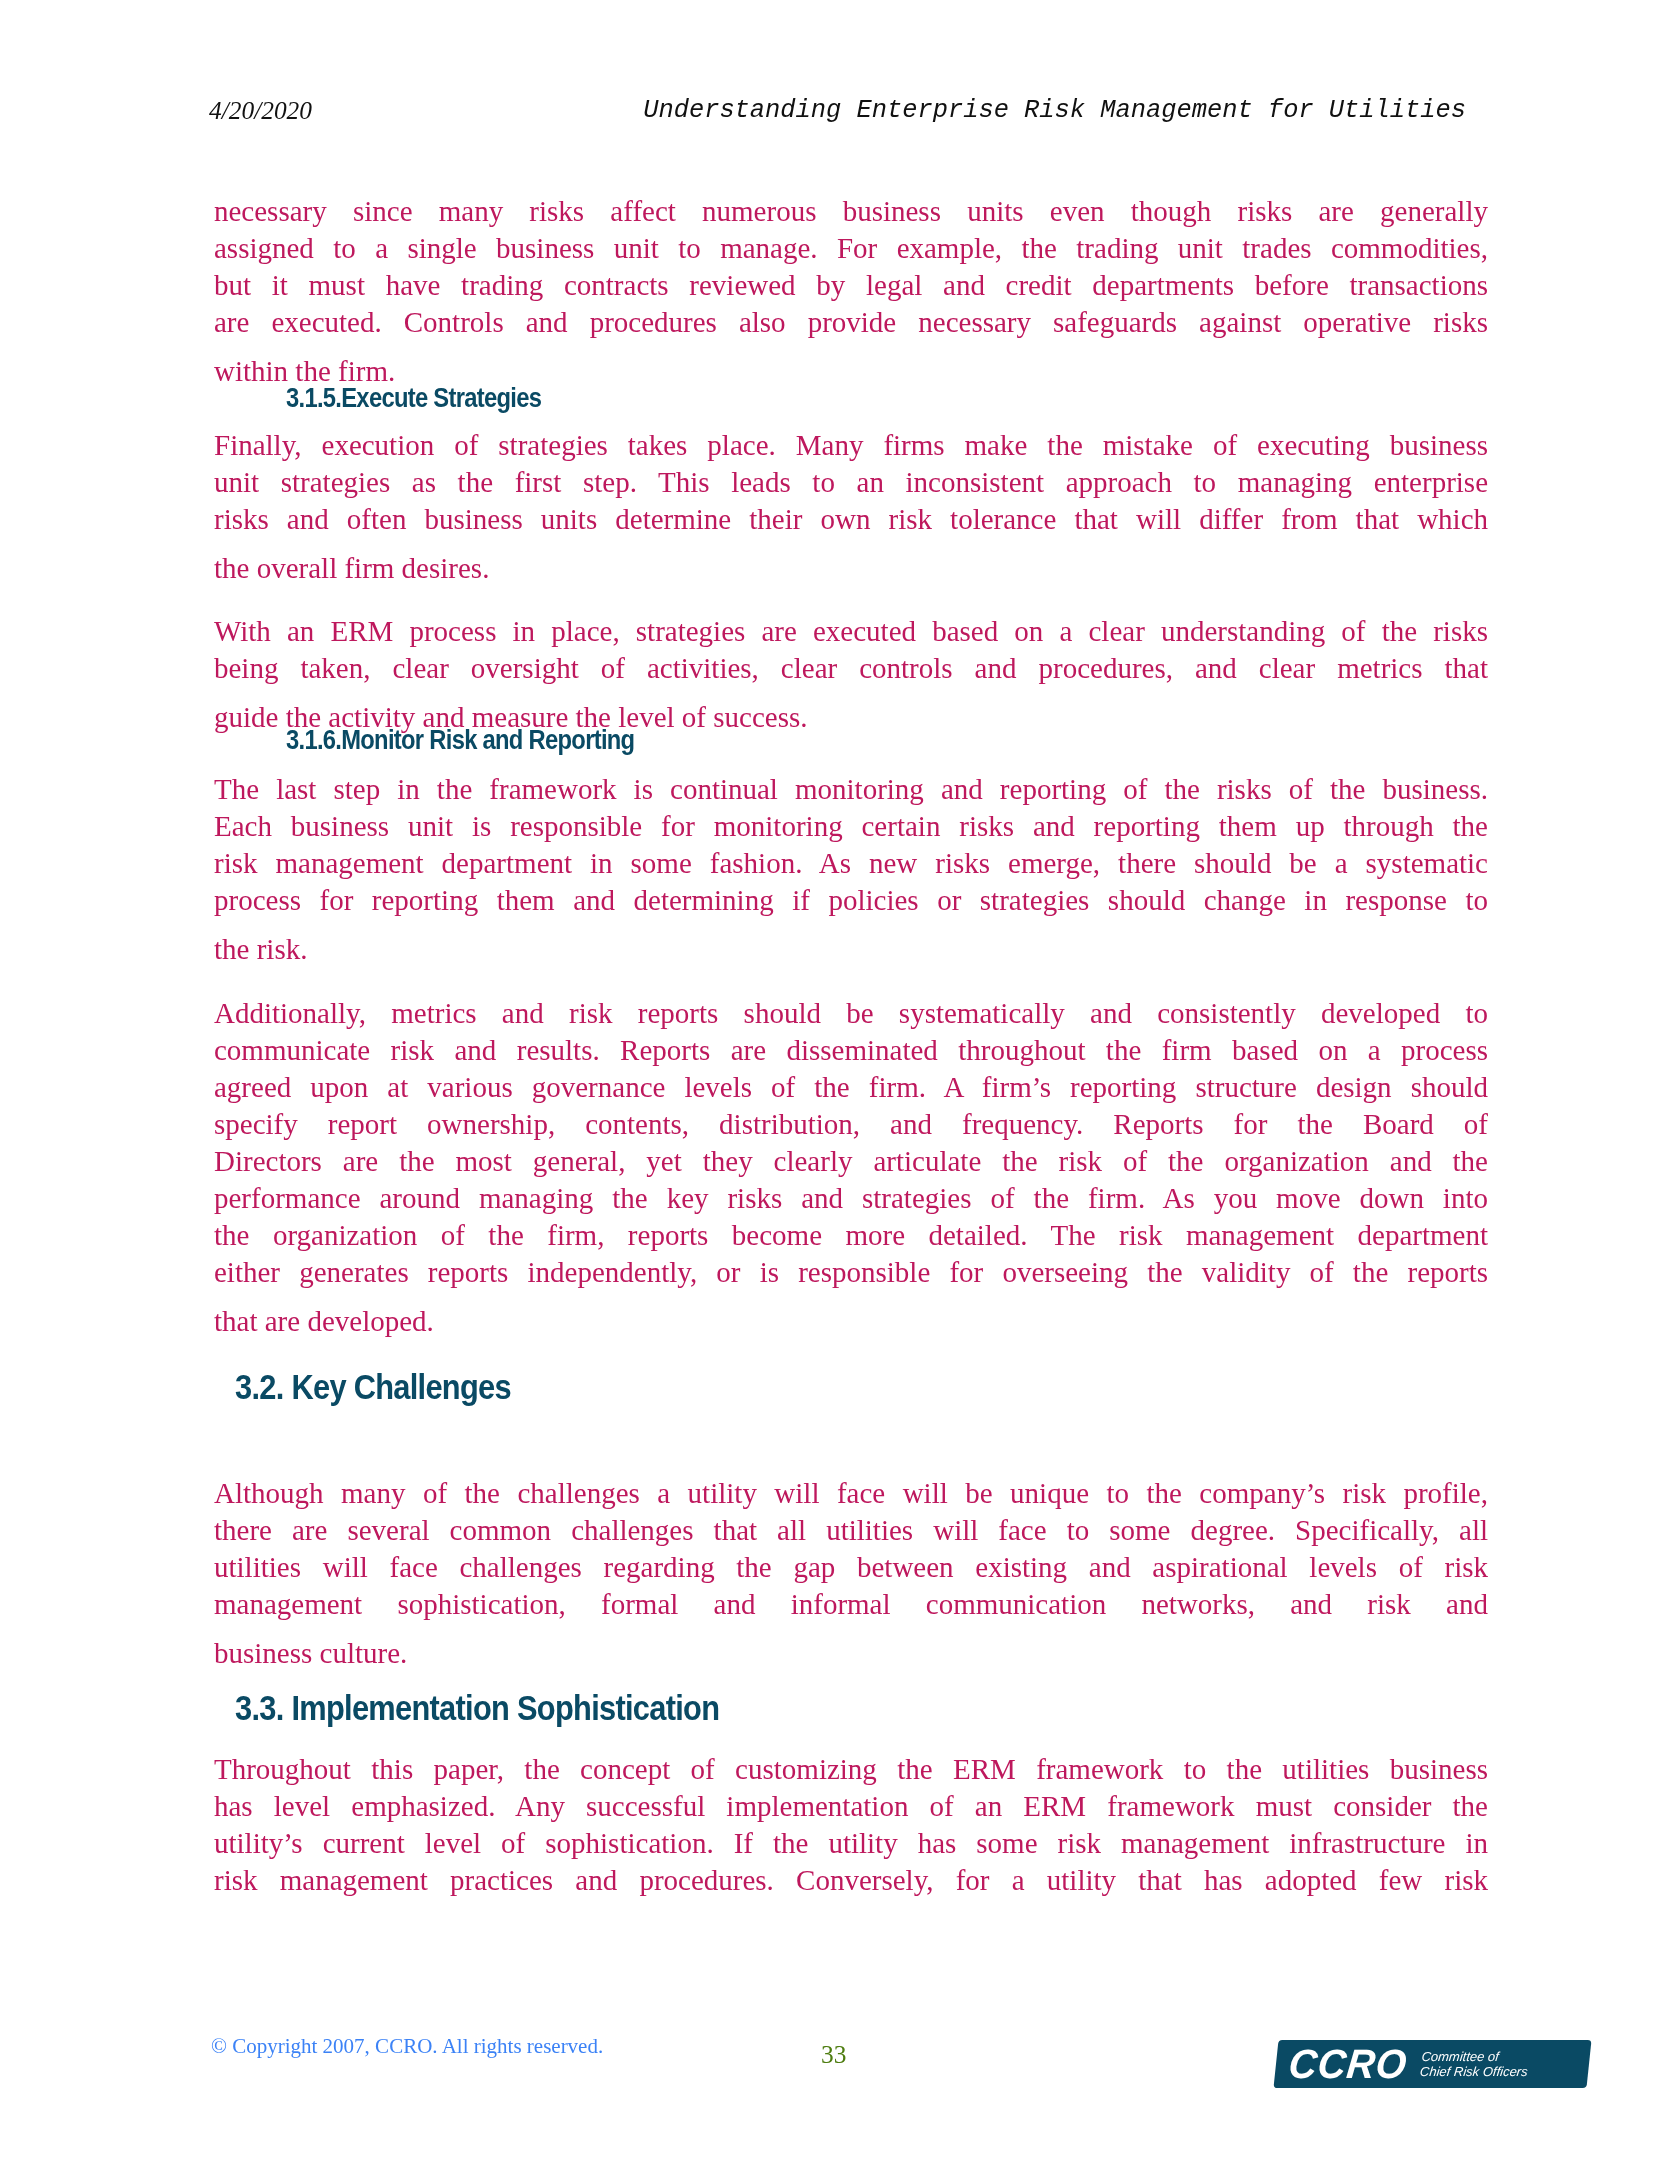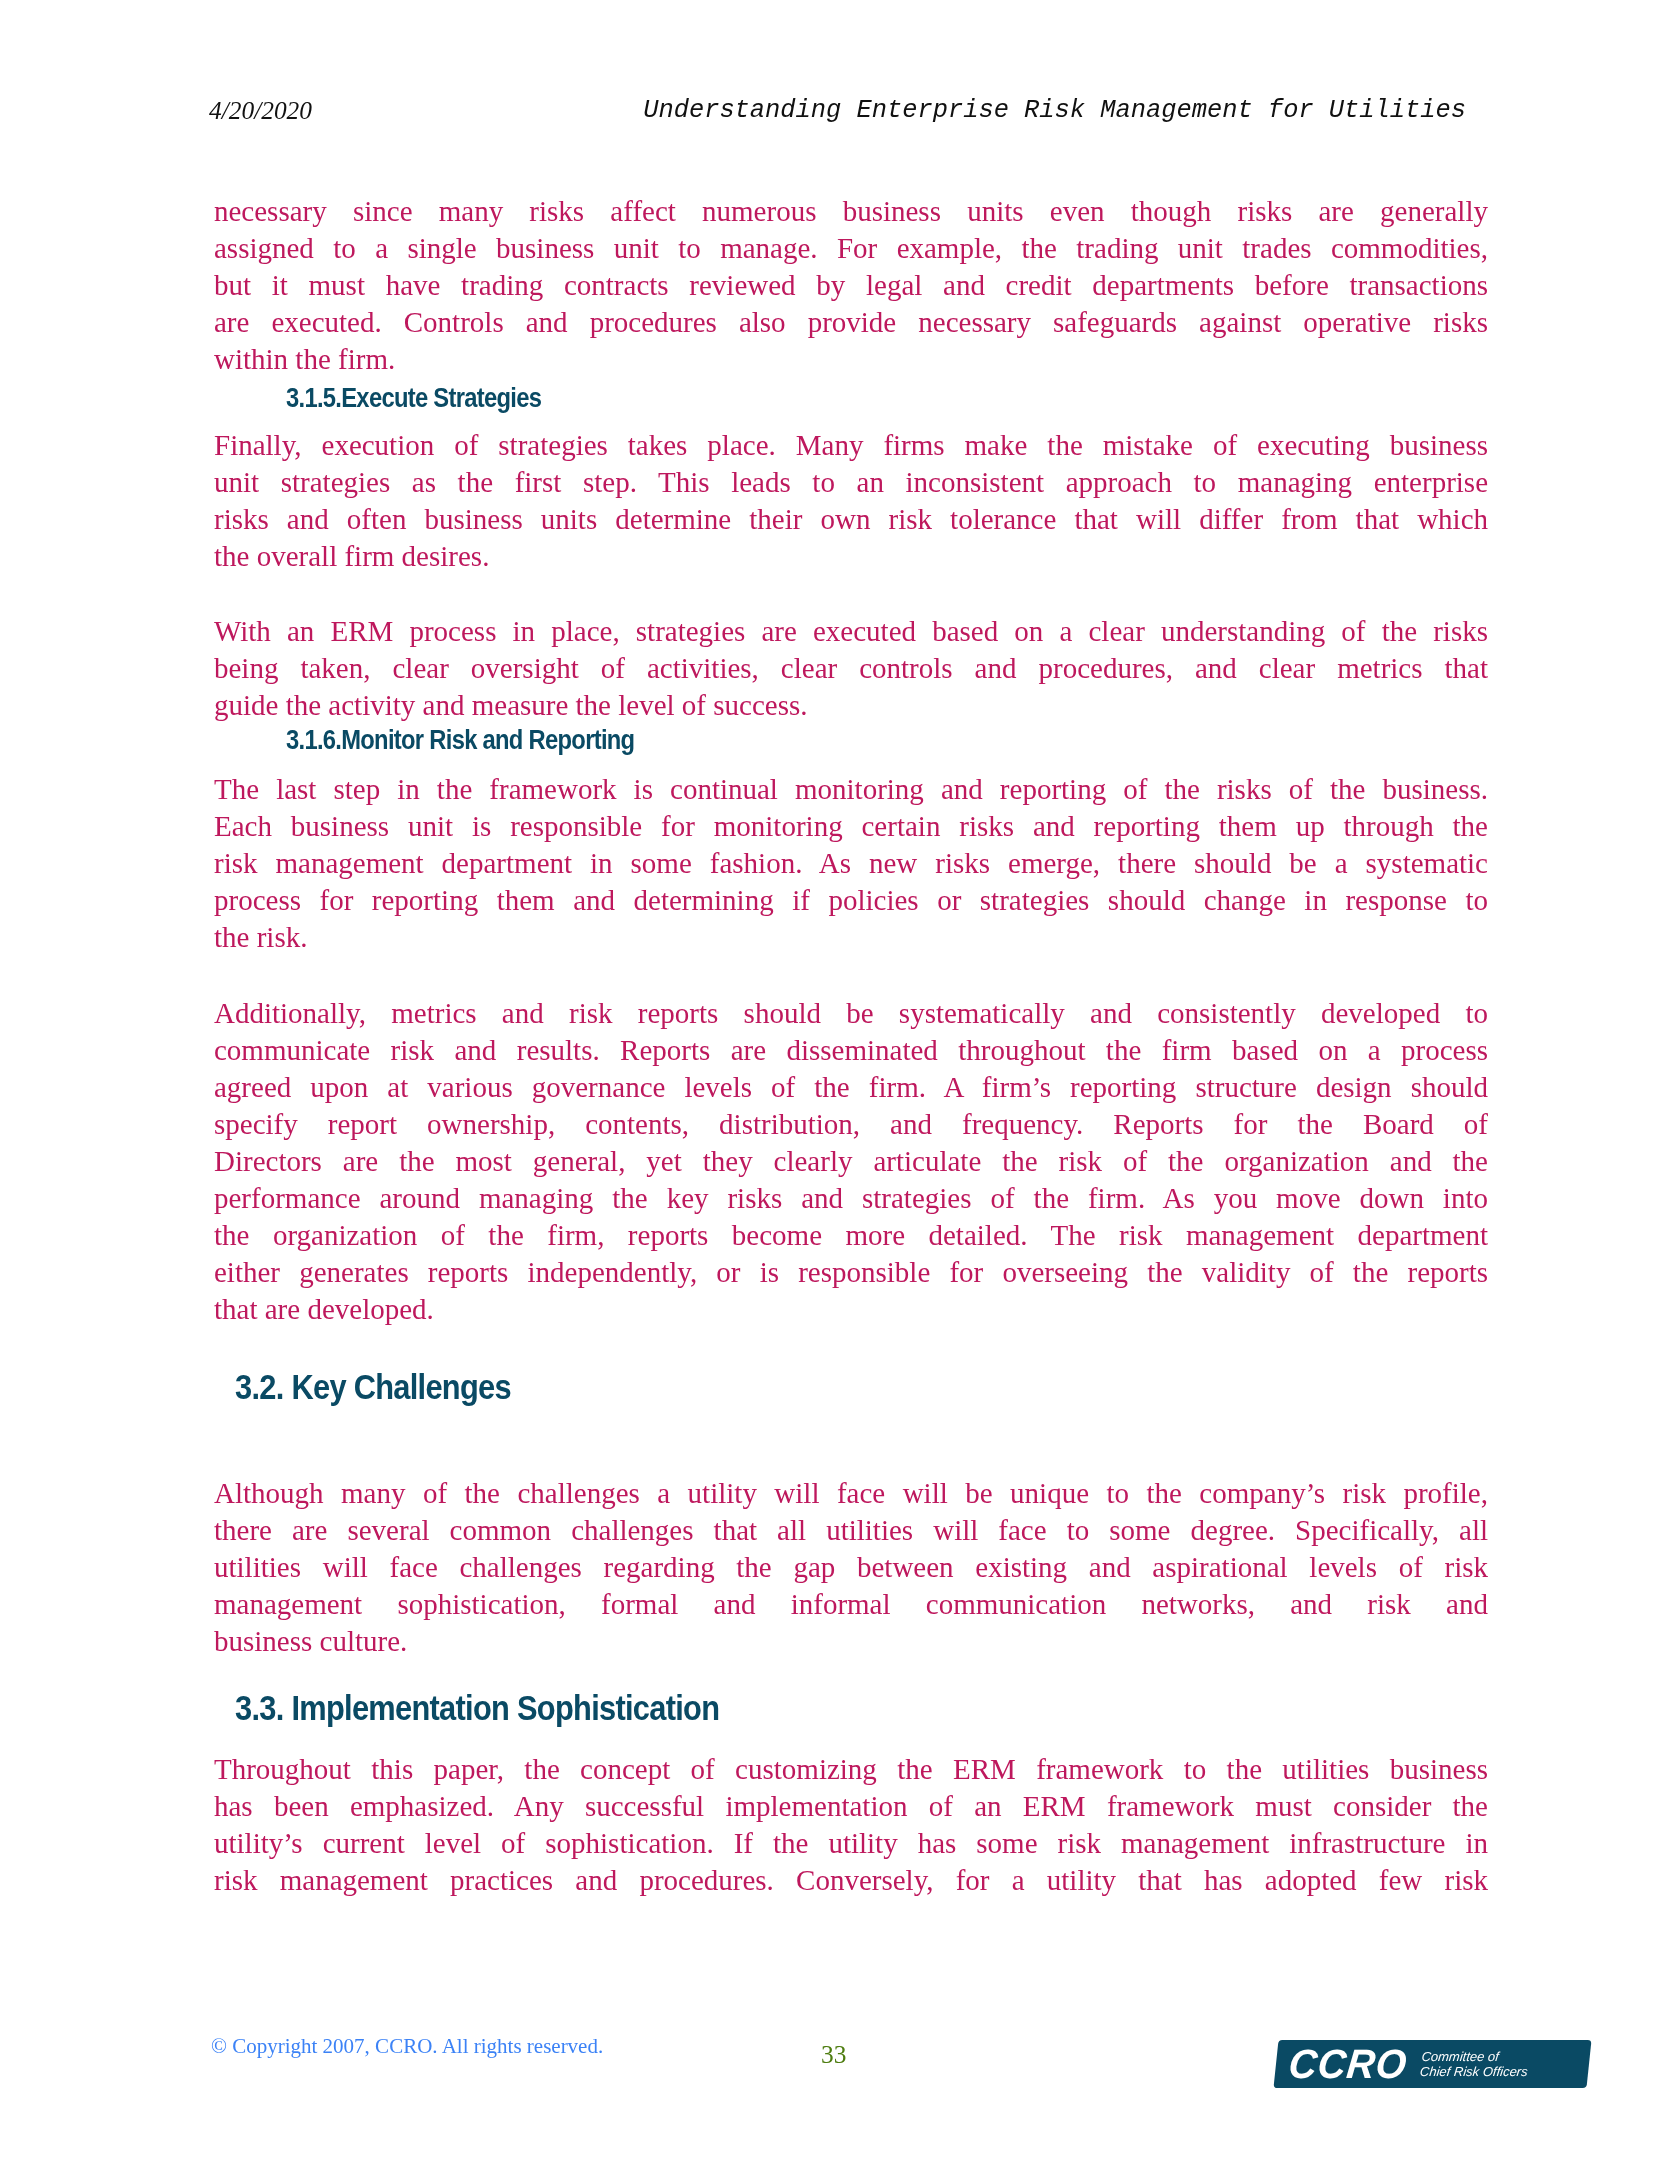--- a/index.html
+++ b/index.html
@@ -5,21 +5,21 @@
   html, body { margin: 0; padding: 0; background: #ffffff; }
   body { width: 1680px; height: 2174px; position: relative; overflow: hidden; }
   .page { position: absolute; left: 16px; top: 0; width: 1680px; height: 2174px; background: #fff; }
 
   .hdr { position: absolute; top: 96px; font-family: "Liberation Serif", serif; font-style: italic; font-size: 25.4px; color: #111; white-space: nowrap; }
   .hdr-date { left: 193px; }
   .hdr-title { right: 230px; text-align: right; font-family: Liberation Mono, monospace; }
 
   .para { position: absolute; left: 198px; width: 1274px; font-family: "Liberation Serif", serif; font-size: 29px; color: #be185d; }
   .line { display: block; height: 37px; line-height: 37px; text-align: justify; text-align-last: justify; white-space: nowrap; }
-  .line.last { text-align-last: left; }
+  .line.last { text-align-last: left; margin-top: 12px; }
 
   .h4 { position: absolute; left: 270px; font-family: "Liberation Sans", sans-serif; font-weight: bold; font-size: 27px; color: #0a4a64; letter-spacing: -0.8px; transform: scaleX(0.88); transform-origin: left center; white-space: nowrap; }
   .h3 { position: absolute; left: 219px; font-family: "Liberation Sans", sans-serif; font-weight: bold; font-size: 35px; color: #0a4a64; letter-spacing: -0.8px; transform: scaleX(0.88); transform-origin: left center; white-space: nowrap; }
 
   .footer-copy { position: absolute; left: 195px; top: 2034px; font-family: "Liberation Serif", serif; font-size: 21px; color: #3b82f6; white-space: nowrap; }
   .footer-page { position: absolute; left: 805px; top: 2040px; font-family: "Liberation Serif", serif; font-size: 25.4px; color: #4d7c0f; }
 
   .logo { position: absolute; left: 1260px; top: 2040px; width: 313px; height: 48px; background: #0a4a64; border-radius: 3.8px; transform: skewX(-6deg); display: flex; align-items: center; overflow: hidden; }
   .logo-mark { margin-left: 13px; font-family: "Liberation Sans", sans-serif; font-weight: bold; font-style: italic; font-size: 41px; color: #fff; letter-spacing: 0.9px; transform: scaleX(0.95); transform-origin: left center; line-height: 1; }
   .logo-text { margin-left: 7.5px; font-family: "Liberation Sans", sans-serif; font-style: italic; font-size: 13px; color: #fff; line-height: 15px; }
@@ -85,21 +85,21 @@
     <span class="line">there are several common challenges that all utilities will face to some degree.  Specifically, all</span>
     <span class="line">utilities will face challenges regarding the gap between existing and aspirational levels of risk</span>
     <span class="line">management sophistication, formal and informal communication networks, and risk and</span>
     <span class="line last">business culture.</span>
   </div>
 
   <div class="h3" style="top:1688px;">3.3. Implementation Sophistication</div>
 
   <div class="para" style="top:1751px;">
     <span class="line">Throughout this paper, the concept of customizing the ERM framework to the utilities business</span>
-    <span class="line">has been emphasized.  Any successful implementation of an ERM framework must consider the</span>
+    <span class="line">has level emphasized.  Any successful implementation of an ERM framework must consider the</span>
     <span class="line">utility’s current level of sophistication.  If the utility has some risk management infrastructure in</span>
     <span class="line">risk management practices and procedures.  Conversely, for a utility that has adopted few risk</span>
   </div>
 
   <div class="footer-copy">© Copyright 2007, CCRO.  All rights reserved.</div>
   <div class="footer-page">33</div>
 
   <div class="logo">
     <span class="logo-mark">CCRO</span>
     <span class="logo-text">

